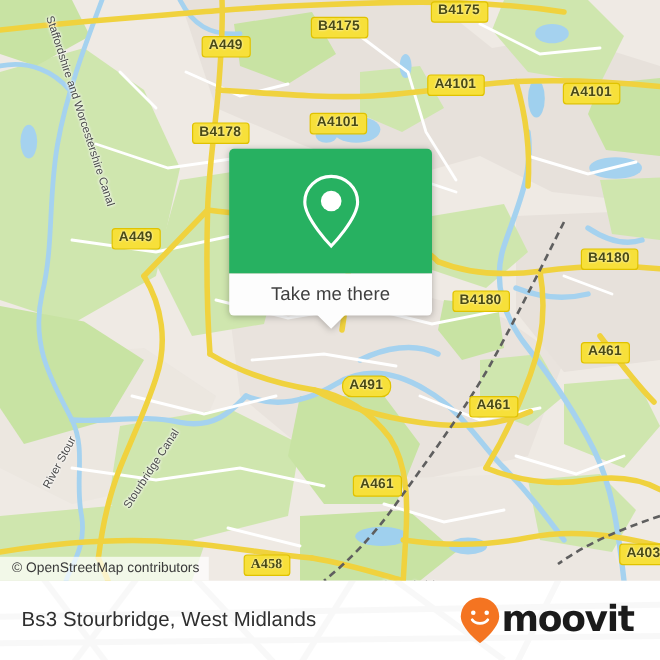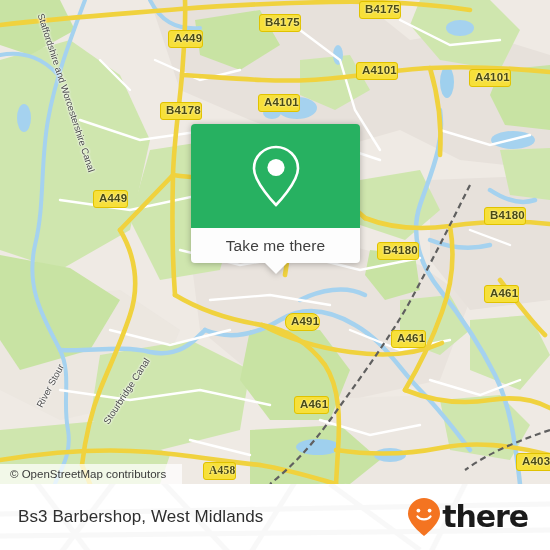--- a/index.html
+++ b/index.html
@@ -36,21 +36,21 @@
   .shield {
     position: absolute;
     background: #f7e03a;
     border: 1.6px solid #e0c200;
     border-radius: 3px;
     color: #4a4a12;
     font-family: "Liberation Sans", sans-serif;
     font-size: 11.5px;
     font-weight: bold;
     letter-spacing: .2px;
-    padding: 1px 0 2px 5px;
+    padding: 1px 6px 2px 5px;
     line-height: 13px;
     white-space: nowrap;
     text-shadow: 0 0 2px #ffffff;
     box-sizing: border-box;
   }
 
   .waterlabel {
     position: absolute;
     color: #4a4a4a;
     font-family: "Liberation Sans", sans-serif;
@@ -110,21 +110,21 @@
     border-right: 12px solid transparent;
     border-top: 12px solid #fdfdfd;
   }
 
   
   #attribution {
     position: absolute;
     left: 0;
     top: 464px;
     height: 20px;
-    padding: 0 16px 0 10px;
+    padding: 0 8px 0 10px;
     display: flex;
     align-items: center;
     background: rgba(255,255,255,0.72);
     color: #3a3a3a;
     font-size: 11.5px;
     font-family: "Liberation Sans", sans-serif;
   }
 
   
   #footer {
@@ -340,24 +340,24 @@
       <path d="M120,-10 L60,70"></path>
       <path d="M160,-5 L230,70"></path>
       <path d="M300,-10 L250,70"></path>
       <path d="M330,0 L420,66"></path>
       <path d="M470,-10 L430,70"></path>
       <path d="M0,30 L550,20"></path>
       <path d="M0,52 L550,46"></path>
     </g>
   </svg>
 
-  <div id="footer-title">Bs3 Barbershop, West Midlands</div>
+  <div id="footer-title">Bs3 Stourbridge, West Midlands</div>
 
   <div id="moovit-logo">
     <svg width="34" height="40" viewBox="0 0 34 40">
       <path d="M17 1 C8.2 1 1 8.1 1 16.8 C1 27 17 39 17 39 C17 39 33 27 33 16.8 C33 8.1 25.8 1 17 1 Z" fill="#f47421"></path>
       <circle cx="11.4" cy="13.6" r="1.9" fill="#ffffff"></circle>
       <circle cx="22.6" cy="13.6" r="1.9" fill="#ffffff"></circle>
       <path d="M10.5 19.5 C13 23.4 21 23.4 23.5 19.5" fill="none" stroke="#ffffff" stroke-width="2.3" stroke-linecap="round"></path>
     </svg>
-    <span id="moovit-wordmark">there</span>
+    <span id="moovit-wordmark">moovit</span>
   </div>
 </div>
 
 </body></html>

